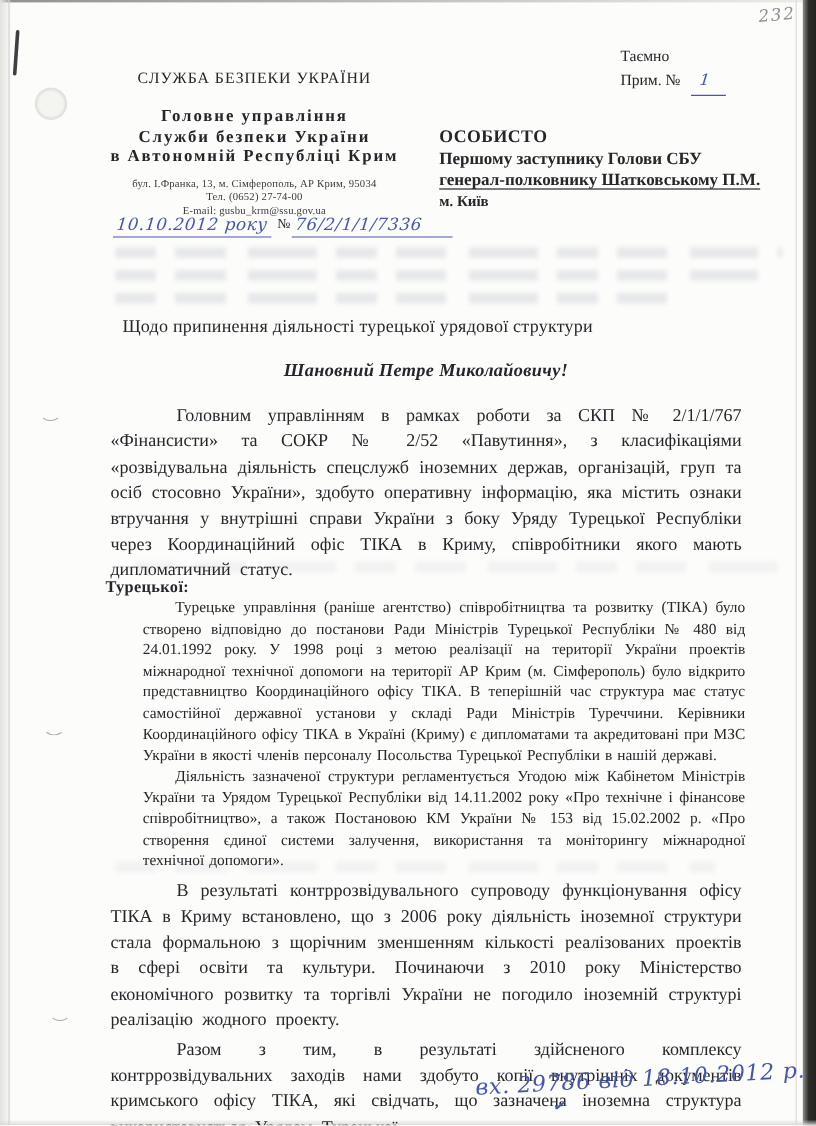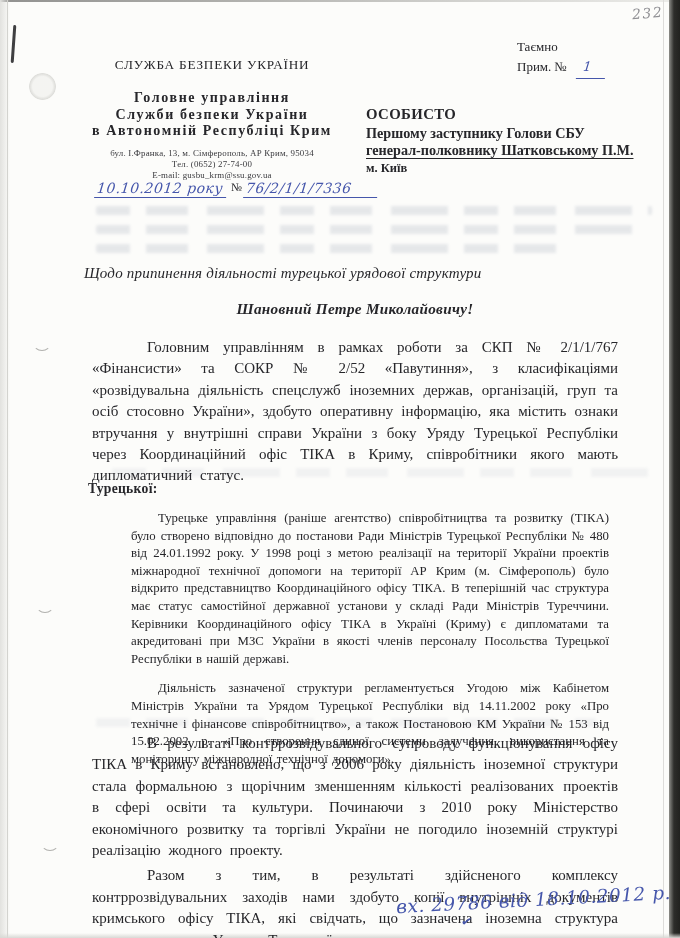--- a/index.html
+++ b/index.html
@@ -51,30 +51,30 @@
   .sender .org  { font-size:13.2px; letter-spacing:.8px; }
   .sender .dept { margin-top:17px; font-weight:bold; font-size:14px; line-height:16.5px; letter-spacing:1.6px; }
   .sender .addr { margin-top:8px; font-size:8.9px; line-height:11px; color:#3a3a3e; letter-spacing:.2px; }
   .ref-line { position:absolute; left:95px; top:180px; font-size:14px; white-space:nowrap; }
   .ref-line .nosign { font-size:11.5px; color:#26262a; margin:0 2px 0 4px; vertical-align:2px; }
   .recipient { position:absolute; left:333px; top:106px; font-size:14.2px; line-height:17.5px; font-weight:bold;margin-left:33px; }
   .recipient .personal { font-size:14.8px; letter-spacing:.4px; margin-bottom:1px; }
   .recipient .rank { text-decoration:underline; text-underline-offset:2.5px; }
   .recipient .city { font-weight:bold; font-size:12.5px; }
   
-  .subject    { position:absolute; left:84px; top:265px; font-style:italic; font-size:15px; letter-spacing:.2px; }
+  .subject    { position:absolute; left:102px; top:265px; font-size:15px; letter-spacing:.2px; }
   .salutation { position:absolute; left:88px; top:300px; width:534px; text-align:center;
                 font-weight:bold; font-style:italic; font-size:15.2px; letter-spacing:.3px; }
   .bodytext   { font-size:15px; line-height:21.4px; text-align:justify; word-spacing:4px; }
   .bodytext p { margin:4px; text-indent:55px; }
   .para-1     { position:absolute; left:88px; top:333px; width:534px; }
   .ref-label  { position:absolute; left:88px; top:481px; font-weight:bold; font-size:13.6px; letter-spacing:.3px; }
   .ref-block  { position:absolute; left:119px; top:498px; width:502px;
                 font-size:12.8px; line-height:17.6px; text-align:justify; word-spacing:1px; }
-  .ref-block p{ margin:12px; text-indent:27px; }
+  .ref-block p{ margin:0; text-indent:27px; }
   .para-23    { position:absolute; left:88px; top:729px; width:534px; }
   
   .incoming-stamp { position:absolute; left:396px; top:889px; font-size:18.5px; color:#4556ab;
                 font-style:italic; font-family:"DejaVu Serif",serif; letter-spacing:.5px;
                 transform:rotate(-3deg); white-space:nowrap; }
   .flourish   { position:absolute; left:461px; top:914px; font-size:13px; color:#4556ab;
                 transform:rotate(14deg); font-weight:bold; }
 </style>
 </head>
 <body>

